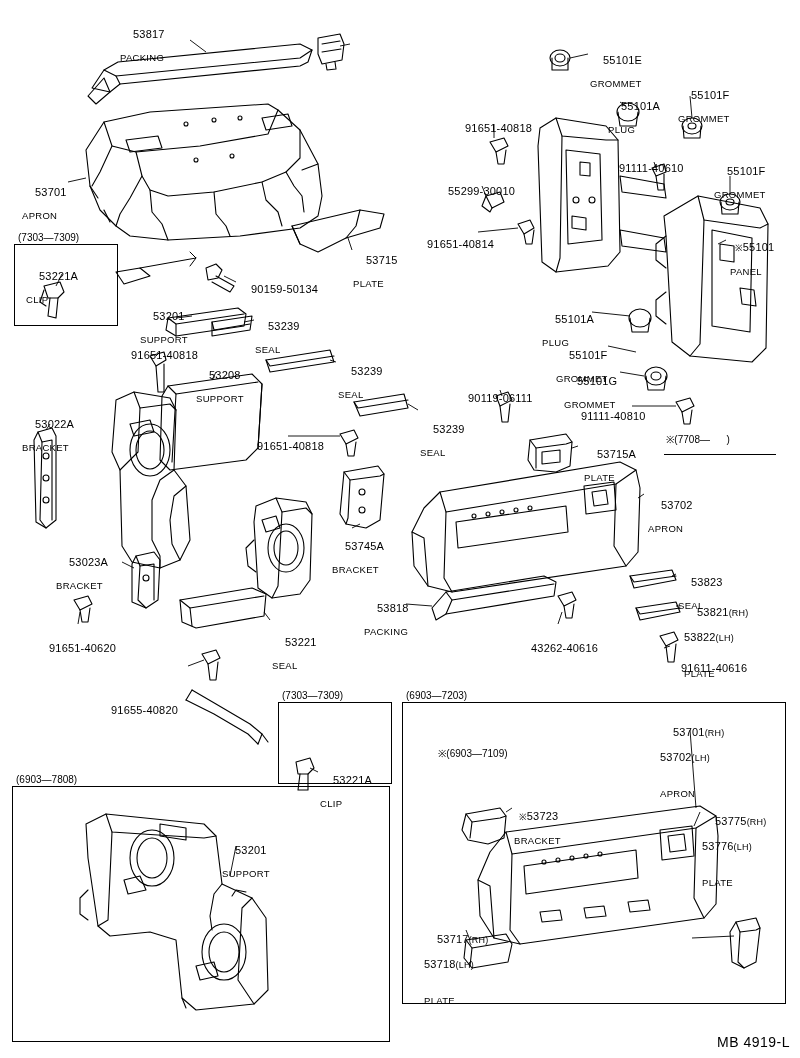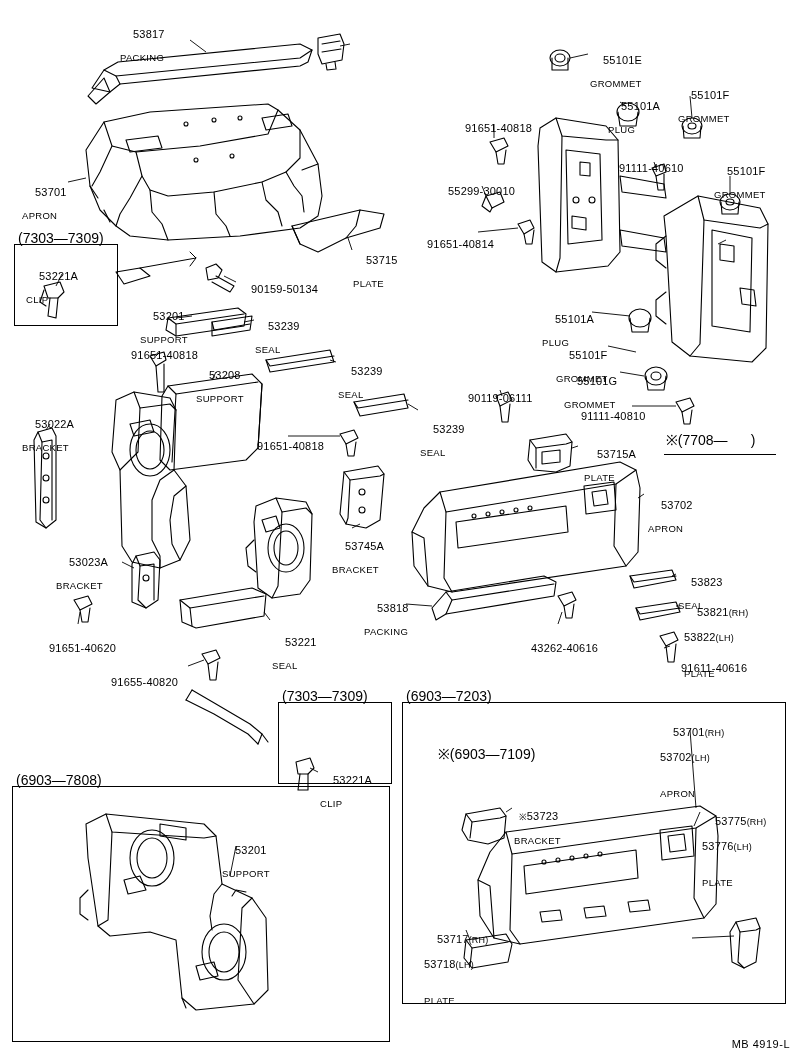--- a/index.html
+++ b/index.html
@@ -32,40 +32,40 @@
   .lbl .sub {
     display: block;
     font-size: 9.5px;
     line-height: 11px;
     letter-spacing: 0.3px;
   }
   .lbl.ctr { text-align: left; }
   .tiny { font-size: 9px; }
   .boxlbl {
     position: absolute;
-    font-size: 14px;
+    font-size: 10px;
     line-height: 12px;
     white-space: pre;
     background: #fff;
     padding: 0 2px;
   }
   .frame {
     position: absolute;
     border: 1px solid #000;
     box-sizing: border-box;
   }
   .underline {
     position: absolute;
     border-bottom: 1px solid #000;
   }
   .footer {
     position: absolute;
     right: 10px;
     bottom: 8px;
-    font-size: 11px;
+    font-size: 14px;
     letter-spacing: 0.5px;
   }
   svg { display: block; }
 </style>
 </head>
 <body>
 
 <div id="sheet">
 
   <svg width="800" height="1058" viewBox="0 0 800 1058" style="position:absolute;left:0;top:0;">
@@ -473,21 +473,21 @@
 
   <div class="lbl" style="left:36px;top:630px;">
     <span>91651-40620</span>
   </div>
 
   <div class="lbl" style="left:272px;top:624px;">
     <span>53221</span>
     <span class="sub">SEAL</span>
   </div>
 
-  <div class="lbl" style="left:98px;top:664px;">
+  <div class="lbl" style="left:98px;top:692px;">
     <span>91655-40820</span>
   </div>
 
   <div class="lbl" style="left:320px;top:762px;">
     <span>53221A</span>
     <span class="sub">CLIP</span>
   </div>
 
   <div class="lbl" style="left:590px;top:42px;">
     <span>55101E</span>
@@ -518,20 +518,24 @@
   </div>
 
   <div class="lbl" style="left:435px;top:173px;">
     <span>55299-30010</span>
   </div>
 
   <div class="lbl" style="left:414px;top:226px;">
     <span>91651-40814</span>
   </div>
 
+  <div class="lbl" style="left:722px;top:229px;">
+    <span class="tiny">※</span><span>55101</span>
+    <span class="sub" style="margin-left:8px;">PANEL</span>
+  </div>
 
   <div class="lbl" style="left:542px;top:301px;">
     <span>55101A</span>
     <span class="sub">PLUG</span>
   </div>
 
   <div class="lbl" style="left:556px;top:337px;">
     <span>55101F</span>
     <span class="sub">GROMMET</span>
   </div>

